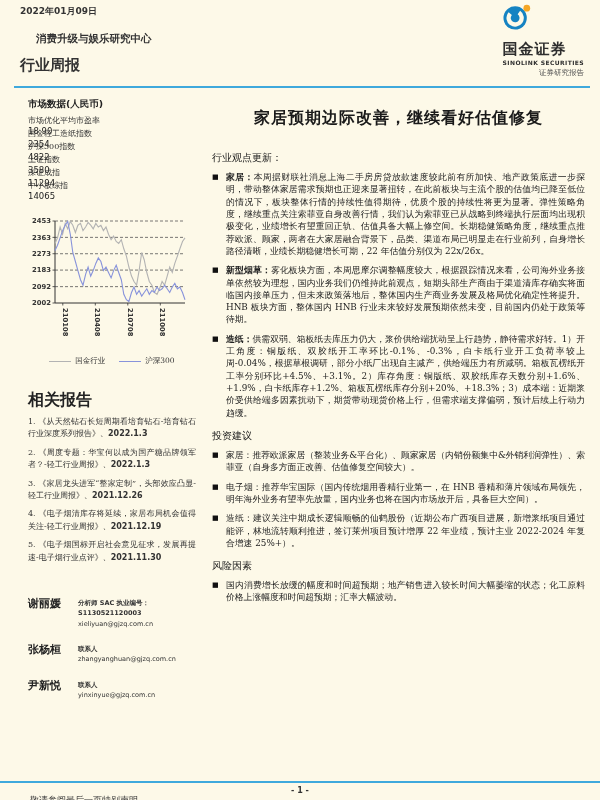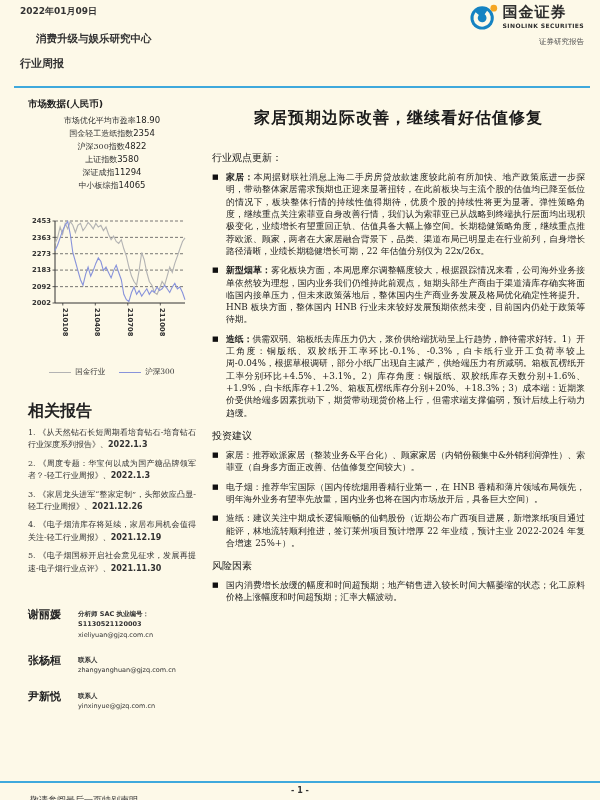--- a/index.html
+++ b/index.html
@@ -4,39 +4,39 @@
 <style>
   html,body{margin:0;padding:0;}
   body{
     width:600px;height:800px;position:relative;overflow:hidden;
     background:#fdf9e8;color:#222;
     font-family:"DejaVu Sans","Liberation Sans",sans-serif;
   }
   
   .date{position:absolute;left:20px;top:5px;font-size:9px;font-weight:bold;color:#333;}
   .brand{position:absolute;right:16px;top:3px;text-align:right;}
-  .brand-row{display:flex;align-items:flex-start;justify-content:flex-end;gap:5px;}
+  .brand-row{display:flex;align-items:flex-start;justify-content:flex-end;gap:5px;flex-direction:column;}
   .brand-names{text-align:left;}
   .brand-cn{font-size:15px;font-weight:bold;color:#2e2e2e;letter-spacing:1px;font-family:"DejaVu Serif",serif;}
   .brand-en{font-size:6px;font-weight:bold;color:#2e2e2e;letter-spacing:.4px;}
   .brand-tag{font-size:7.5px;color:#555;margin-top:2px;font-family:"DejaVu Serif",serif;}
   .center-name{position:absolute;left:36px;top:32px;font-size:10.5px;font-weight:bold;color:#333;}
   .header-bar{position:absolute;left:20px;right:16px;top:56px;display:flex;justify-content:space-between;align-items:flex-end;}
   .hb-left{font-size:13.5px;font-weight:bold;color:#1a1a1a;}
   .hb-rating{margin-left:16px;}
-  .hb-right{font-size:11px;font-weight:bold;color:#333;text-align:right;}
+  .hb-right{font-size:15px;font-weight:bold;color:#333;text-align:right;}
   .rule-top{position:absolute;left:14px;right:10px;top:86px;height:2px;background:#3fa9dc;}
   
   .sidebar{position:absolute;left:28px;top:98px;width:168px;}
   .md-title{font-size:9.5px;font-weight:bold;color:#222;margin-bottom:4px;}
-  .m-row{display:flex;justify-content:center;align-items:baseline;height:13px;}
+  .m-row{display:flex;justify-content:space-between;align-items:baseline;height:13px;flex-direction:column;}
   .m-label{font-size:8px;color:#333;font-family:"DejaVu Serif",serif;}
   .m-value{font-size:8.5px;font-weight:normal;color:#222;}
   .chart-wrap{margin-top:22px;}
-  .legend{display:flex;justify-content:center;gap:14px;margin-top:18px;align-items:center;}
+  .legend{display:flex;justify-content:center;gap:14px;margin-top:7px;align-items:center;}
   .legend-item{display:flex;align-items:center;gap:4px;}
   .legend-swatch{display:inline-block;width:22px;height:1px;}
   .legend-label{font-size:7.5px;color:#333;font-family:"DejaVu Serif",serif;}
   .reports{margin-top:24px;}
   .rp-title{font-size:16px;font-weight:bold;color:#222;margin-bottom:5px;}
   .report{font-size:8px;color:#333;line-height:1.55;margin-bottom:6px;font-family:"DejaVu Serif",serif;text-align:justify;}
   .report .rp-date{font-family:"DejaVu Sans",sans-serif;font-weight:bold;}
   .analysts{margin-top:32px;}
   .analyst{display:flex;margin-bottom:13px;}
   .an-name{width:50px;font-size:11px;font-weight:bold;color:#222;font-family:"DejaVu Serif",serif;flex:0 0 50px;}

